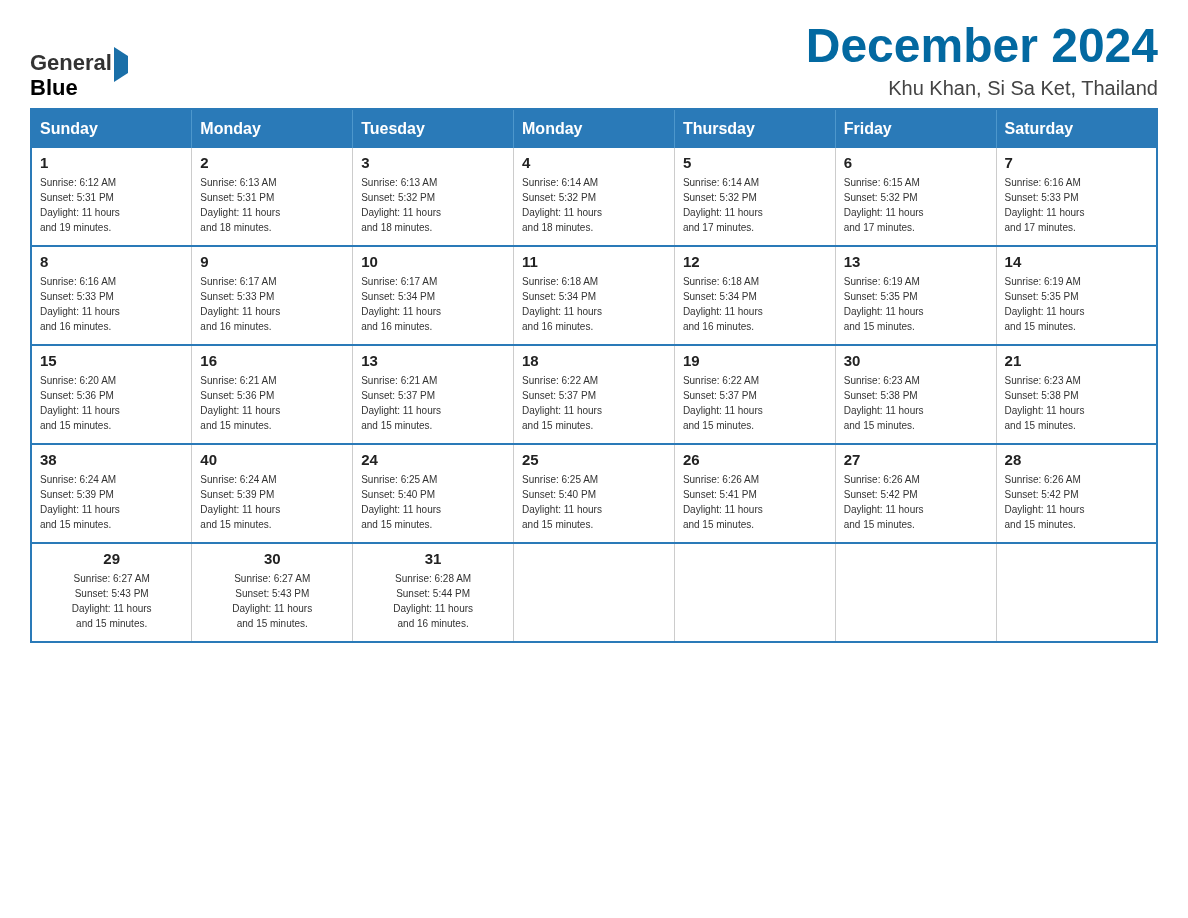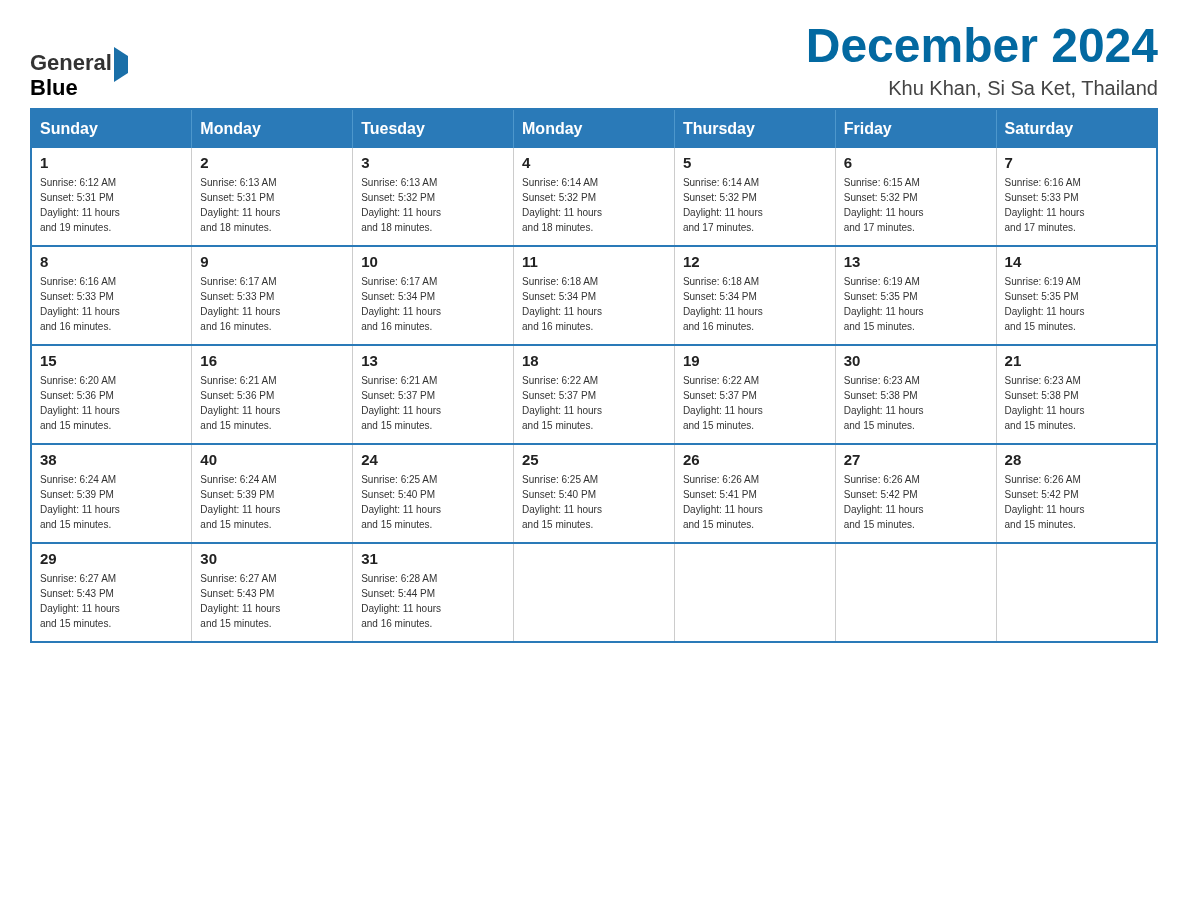--- a/index.html
+++ b/index.html
@@ -76,20 +76,21 @@
       padding: 6px 8px 10px 8px;
       border-right: 1px solid #ccc;
       border-bottom: 2px solid #2a7ab8;
       font-size: 13px;
       color: #333;
       width: 14.28%;
       min-height: 90px;
     }
     .calendar tbody tr:last-child td {
       border-bottom: none;
+      text-align: center;
     }
     .calendar tbody tr td:last-child {
       border-right: none;
     }
     .day-num {
       font-size: 15px;
       font-weight: bold;
       color: #222;
       display: block;
       margin-bottom: 4px;

